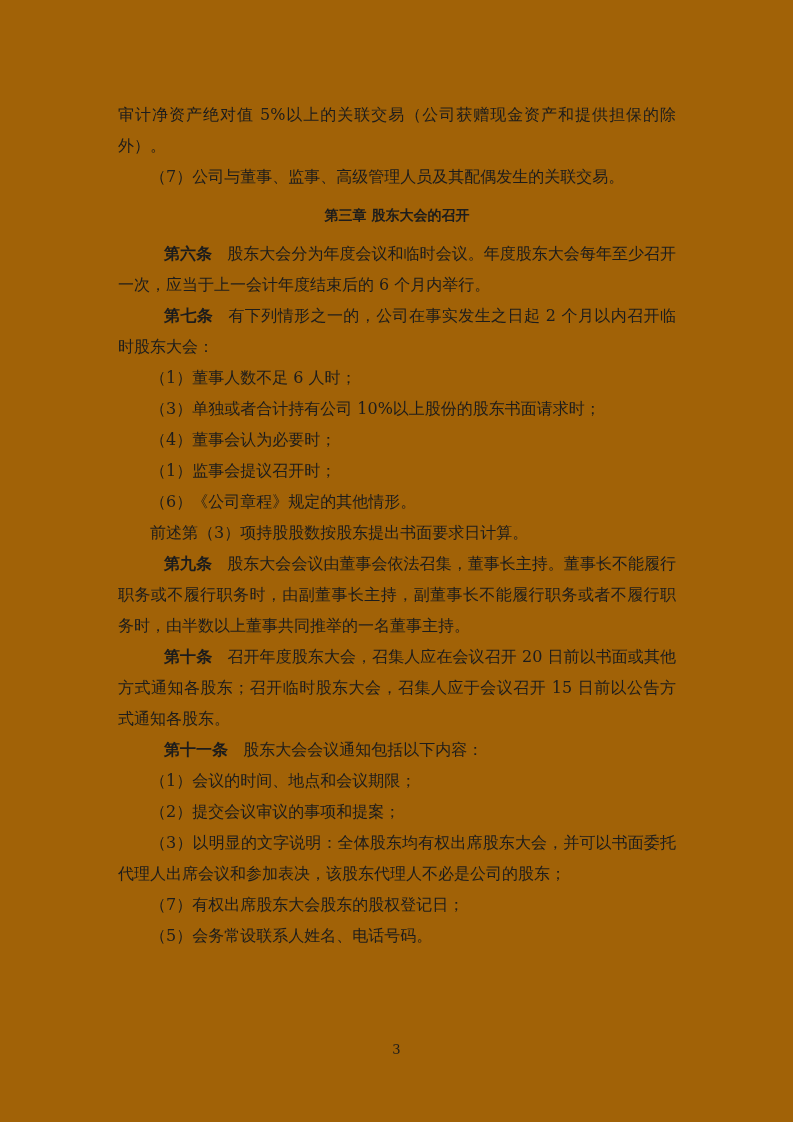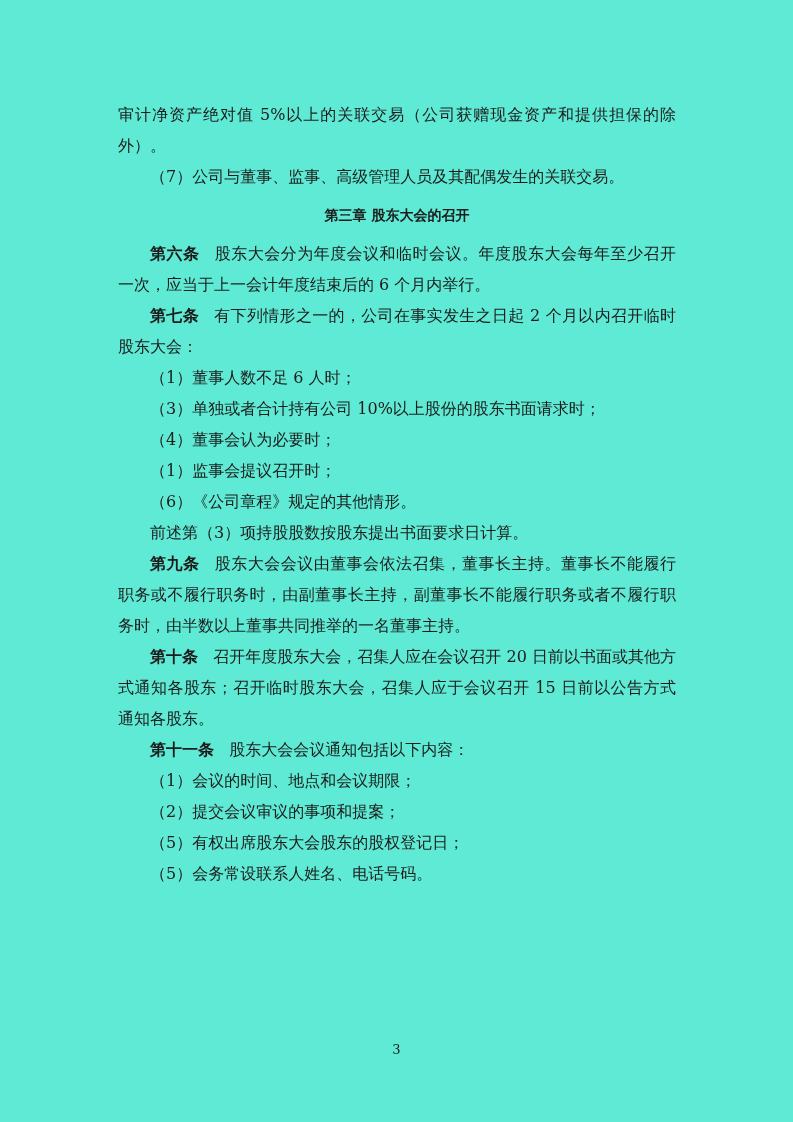--- a/index.html
+++ b/index.html
@@ -5,21 +5,21 @@
   html, body {
     margin: 0;
     padding: 0;
     background: #ffffff;
   }
   .page {
     position: relative;
     width: 793px;
     height: 1122px;
     margin: 0 auto;
-    background: #5eead4;
+    background: #a16207;
     box-sizing: border-box;
     padding: 99px 117px 0 118px;
     font-family: "DejaVu Serif", "Liberation Serif", serif;
     font-size: 16px;
     line-height: 31px;
     color: #1c1c1c;
     overflow: hidden;
   }
   .para {
     margin: 0;
@@ -28,20 +28,21 @@
   }
   .para.indent {
     text-indent: 2em;
   }
   .para.article {
     text-indent: 2em;
   }
   .para.article .label {
     font-weight: bold;
     margin-right: 0.95em;
+    margin-left: 14px;
   }
   .heading {
     margin: 8px 0 7px 0;
     text-align: center;
     font-size: 14px;
     font-weight: bold;
     line-height: 31px;
     text-indent: 0;
   }
   .page-number {
@@ -87,20 +88,21 @@
   <p class="para article"><span class="label">第九条</span><span>股东大会会议由董事会依法召集，董事长主持。董事长不能履行职务或不履行职务时，由副董事长主持，副董事长不能履行职务或者不履行职务时，由半数以上董事共同推举的一名董事主持。</span></p>
 
   <p class="para article"><span class="label">第十条</span><span>召开年度股东大会，召集人应在会议召开 20 日前以书面或其他方式通知各股东；召开临时股东大会，召集人应于会议召开 15 日前以公告方式通知各股东。</span></p>
 
   <p class="para article"><span class="label">第十一条</span><span>股东大会会议通知包括以下内容：</span></p>
 
   <p class="para indent">（1）会议的时间、地点和会议期限；</p>
 
   <p class="para indent">（2）提交会议审议的事项和提案；</p>
 
+  <p class="para indent">（3）以明显的文字说明：全体股东均有权出席股东大会，并可以书面委托代理人出席会议和参加表决，该股东代理人不必是公司的股东；</p>
 
-  <p class="para indent">（5）有权出席股东大会股东的股权登记日；</p>
+  <p class="para indent">（7）有权出席股东大会股东的股权登记日；</p>
 
   <p class="para indent">（5）会务常设联系人姓名、电话号码。</p>
 
   <div class="page-number">3</div>
 
 </div>
 
 </body></html>

